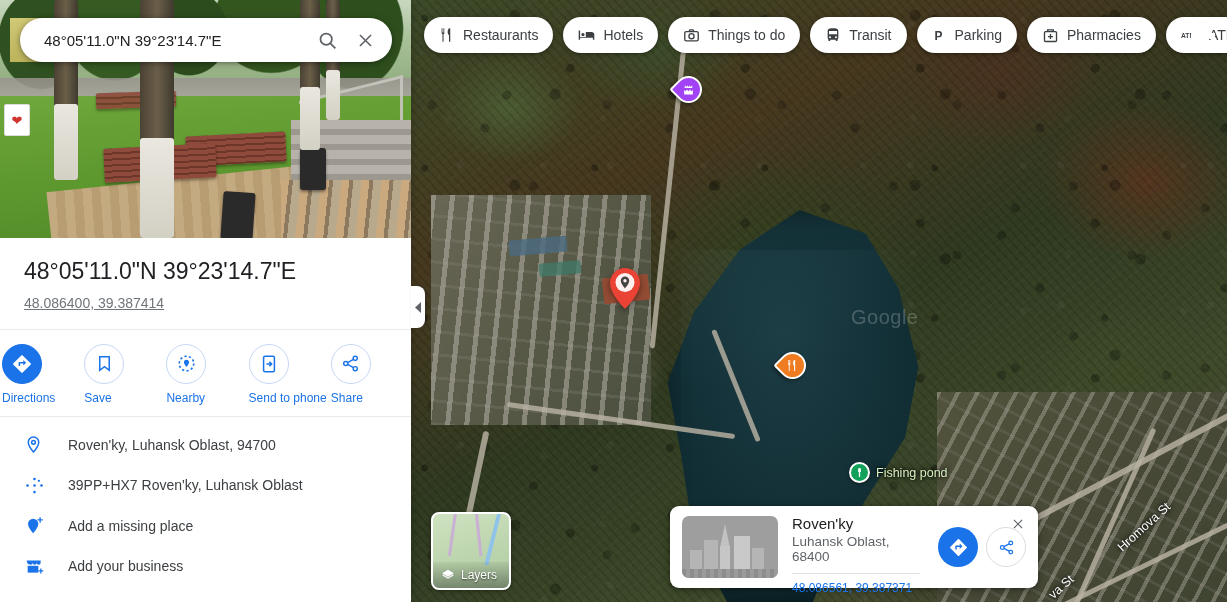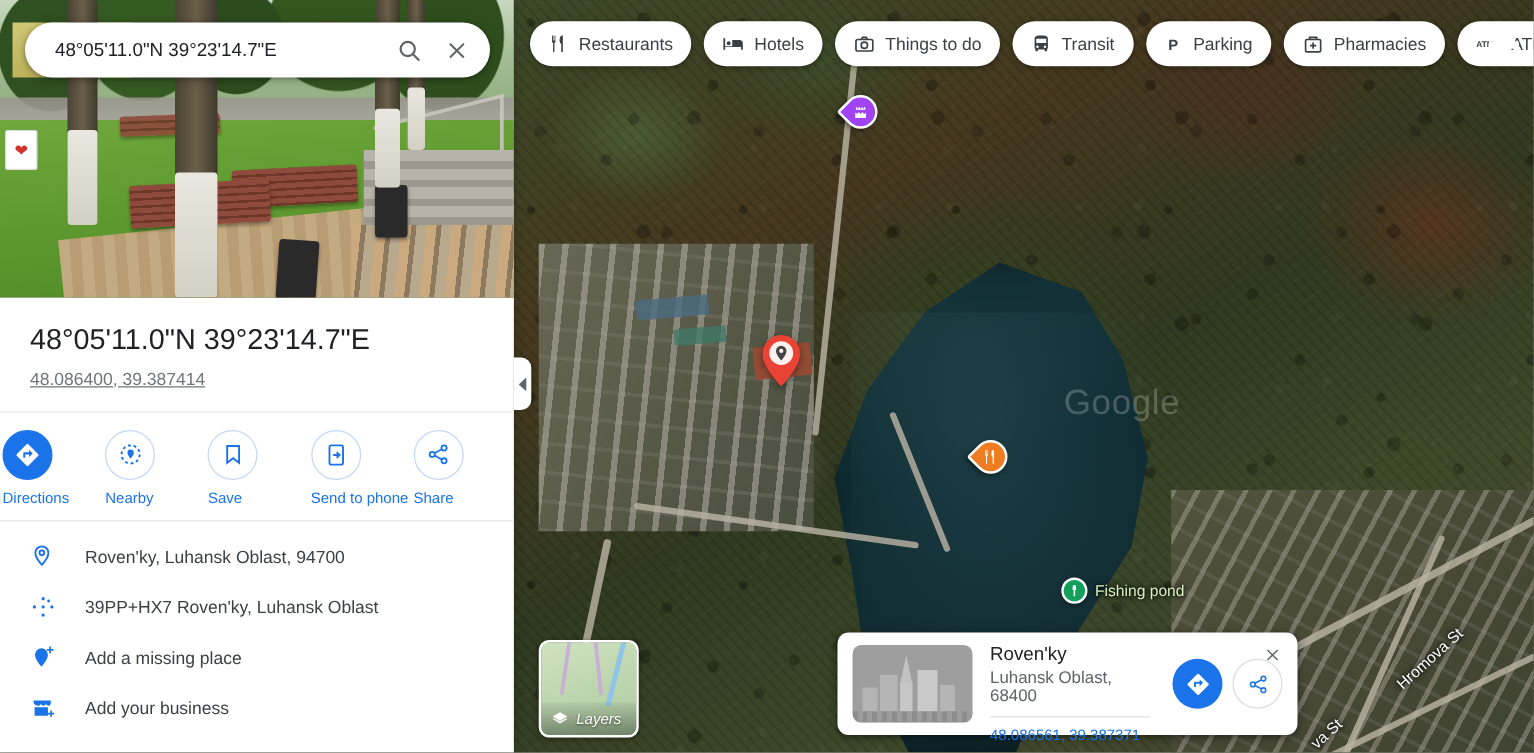--- a/index.html
+++ b/index.html
@@ -104,21 +104,21 @@
   .road.r1{ left:270px; top:50px; width:5px; height:300px; transform:rotate(6deg); transform-origin:top; }
   .road.r2{ left:300px; top:330px; width:5px; height:120px; transform:rotate(-22deg); transform-origin:top; }
   .road.r3{ left:95px; top:418px; width:230px; height:5px; transform:rotate(8deg); }
   .road.r4{ left:60px; top:430px; width:6px; height:120px; transform:rotate(12deg); }
   .road.r5{ left:560px; top:470px; width:300px; height:6px; transform:rotate(-28deg); }
   .road.r6{ left:610px; top:560px; width:260px; height:5px; transform:rotate(-26deg); }
   .road.r7{ left:700px; top:420px; width:5px; height:200px; transform:rotate(24deg); }
 
   .gwatermark{
     position:absolute; left:440px; top:306px;
-    font-size:28px; color:rgba(255,255,255,.22);
+    font-size:20px; color:rgba(255,255,255,.22);
     font-family:"Liberation Sans", sans-serif; letter-spacing:.5px;
     user-select:none; pointer-events:none;
   }
 
   
   .map-label{
     position:absolute; display:flex; align-items:center; gap:6px;
     font-size:12.5px; color:#d8f0c0; white-space:nowrap;
     text-shadow:0 0 3px rgba(0,0,0,.95),0 0 6px rgba(0,0,0,.8);
   }
@@ -320,21 +320,20 @@
     display:flex; align-items:center; justify-content:center;
   }
 
   
   #layers{
     position:absolute; left:431px; bottom:12px; width:80px; height:78px;
     border-radius:8px; overflow:hidden; cursor:pointer; z-index:30;
     box-shadow:0 1px 4px rgba(0,0,0,.4);
     background:linear-gradient(160deg,#cfe2c0 0%,#bcd5ae 55%,#aecaa2 100%);
     border:2px solid #fff;
-    font-style:italic;
   }
   #layers .lw-road{ position:absolute; background:#c9a8d8; opacity:.85; }
   #layers .lw-river{
     position:absolute; right:14px; top:-4px; width:4px; height:56px;
     background:#8fc4e8; transform:rotate(14deg); border-radius:2px;
   }
   #layers .lw-bar{
     position:absolute; left:0; right:0; bottom:0; height:26px;
     display:flex; align-items:center; gap:6px; padding-left:8px;
     background:linear-gradient(180deg,rgba(0,0,0,.05),rgba(0,0,0,.35));
@@ -558,34 +557,34 @@
     <div class="action primary">
       <span class="ic">
         <svg width="22" height="22" viewBox="0 0 24 24" fill="#fff">
           <path d="M21.4 11.3l-8.7-8.7a1 1 0 00-1.4 0l-8.7 8.7a1 1 0 000 1.4l8.7 8.7a1 1 0 001.4 0l8.7-8.7a1 1 0 000-1.4zm-8 2.4v-2.2H10v2.8H8.3V10.6c0-.5.4-.9.9-.9h4.2V7.5l3.1 3.1-3.1 3.1z"></path>
         </svg>
       </span>
       <span class="lbl">Directions</span>
     </div>
     <div class="action">
       <span class="ic">
+        <svg width="19" height="19" viewBox="0 0 24 24" fill="none" stroke="#1a73e8" stroke-width="1.9">
+          <path d="M6 3.5h12v17l-6-4.6-6 4.6z"></path>
+        </svg>
+      </span>
+      <span class="lbl">Save</span>
+    </div>
+    <div class="action">
+      <span class="ic">
         <svg width="21" height="21" viewBox="0 0 24 24" fill="none" stroke="#1a73e8" stroke-width="1.8">
           <circle cx="12" cy="12" r="8.3" stroke-dasharray="2.6 2.6"></circle>
           <path d="M12 7.6a2.9 2.9 0 00-2.9 2.9c0 2.2 2.9 5.3 2.9 5.3s2.9-3.1 2.9-5.3A2.9 2.9 0 0012 7.6z" fill="#1a73e8" stroke="none"></path>
         </svg>
       </span>
       <span class="lbl">Nearby</span>
-    </div>
-    <div class="action">
-      <span class="ic">
-        <svg width="19" height="19" viewBox="0 0 24 24" fill="none" stroke="#1a73e8" stroke-width="1.9">
-          <path d="M6 3.5h12v17l-6-4.6-6 4.6z"></path>
-        </svg>
-      </span>
-      <span class="lbl">Save</span>
     </div>
     <div class="action">
       <span class="ic">
         <svg width="20" height="20" viewBox="0 0 24 24" fill="none" stroke="#1a73e8" stroke-width="1.8">
           <rect x="5.5" y="2.8" width="13" height="18.4" rx="1.8"></rect>
           <path d="M9 12h6M12.4 9.2L15.2 12l-2.8 2.8"></path>
         </svg>
       </span>
       <span class="lbl">Send to phone</span>
     </div>

